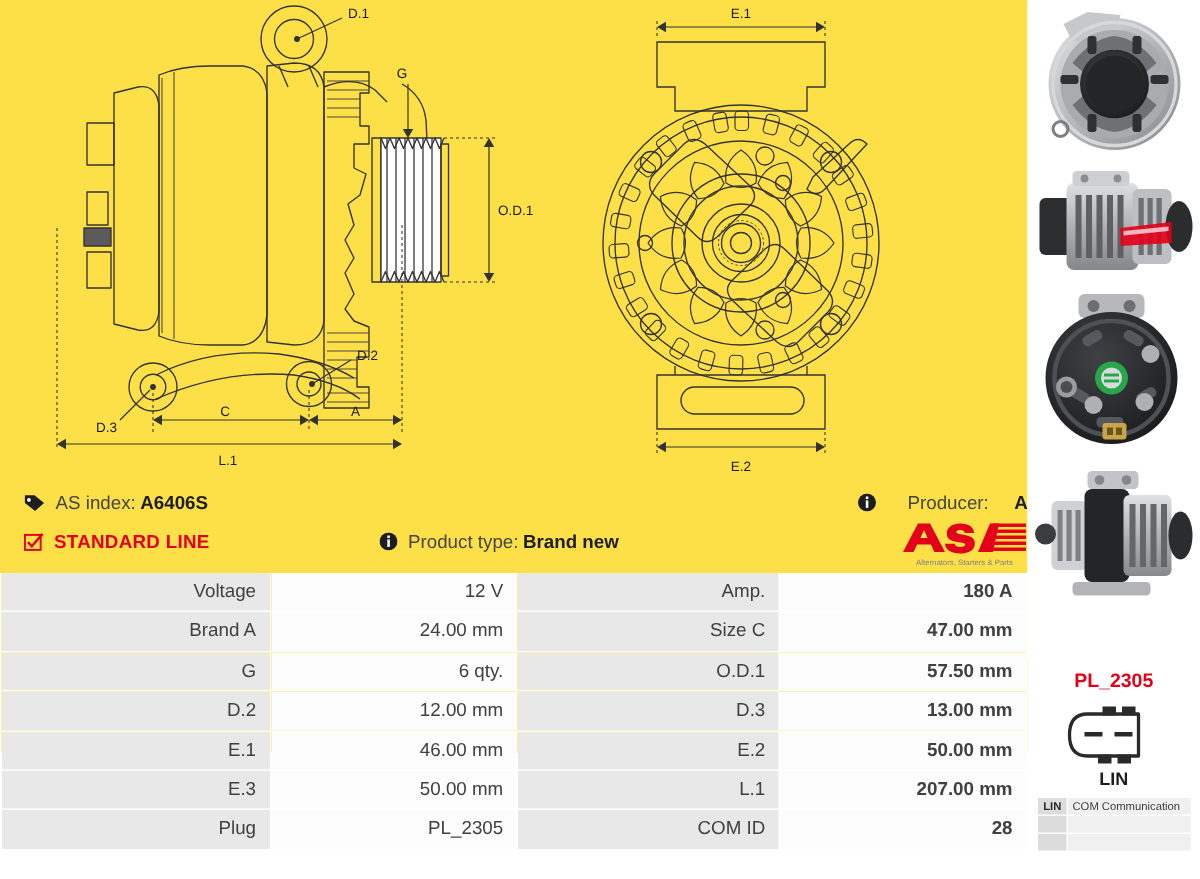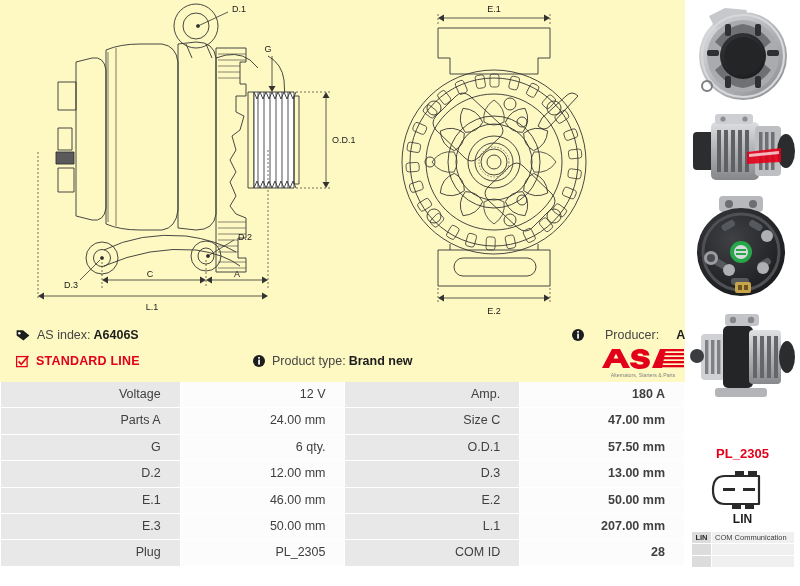--- a/index.html
+++ b/index.html
@@ -6,21 +6,21 @@
   html, body {
     margin: 0; padding: 0;
     width: 800px; height: 586px;
     background: #ffffff;
     font-family: "Liberation Sans", sans-serif;
     overflow: hidden;
   }
   #page {
     position: relative;
     width: 800px; height: 502px;
-    background: #fef9c3;
+    background: #fde047;
   }
 
   
   .drawings {
     position: absolute;
     left: 0; top: 0;
     width: 685px; height: 318px;
   }
   .draw-left {
     position: absolute;
@@ -77,21 +77,21 @@
   
   .spectable {
     position: absolute;
     left: 0; top: 382px;
     width: 685px;
     border-collapse: collapse;
     font-size: 12.5px;
   }
   .spectable td {
     height: 25.4px;
-    padding: 0 19px;
+    padding: 0 9px;
     text-align: right;
     color: #404040;
     border: 1px solid #ffffff;
     border-top: none;
     border-bottom: 1px solid #ffffff;
     line-height: 25.4px;
     overflow: hidden;
     white-space: nowrap;
   }
   .c-lbl {
@@ -506,21 +506,21 @@
 
   <table class="spectable">
     <tbody>
       <tr>
         <td class="c-lbl">Voltage</td>
         <td class="c-val">12 V</td>
         <td class="c-lbl2">Amp.</td>
         <td class="c-val2">180 A</td>
       </tr>
       <tr>
-        <td class="c-lbl">Parts A</td>
+        <td class="c-lbl">Brand A</td>
         <td class="c-val">24.00 mm</td>
         <td class="c-lbl2">Size C</td>
         <td class="c-val2">47.00 mm</td>
       </tr>
       <tr>
         <td class="c-lbl">G</td>
         <td class="c-val">6 qty.</td>
         <td class="c-lbl2">O.D.1</td>
         <td class="c-val2">57.50 mm</td>
       </tr>

